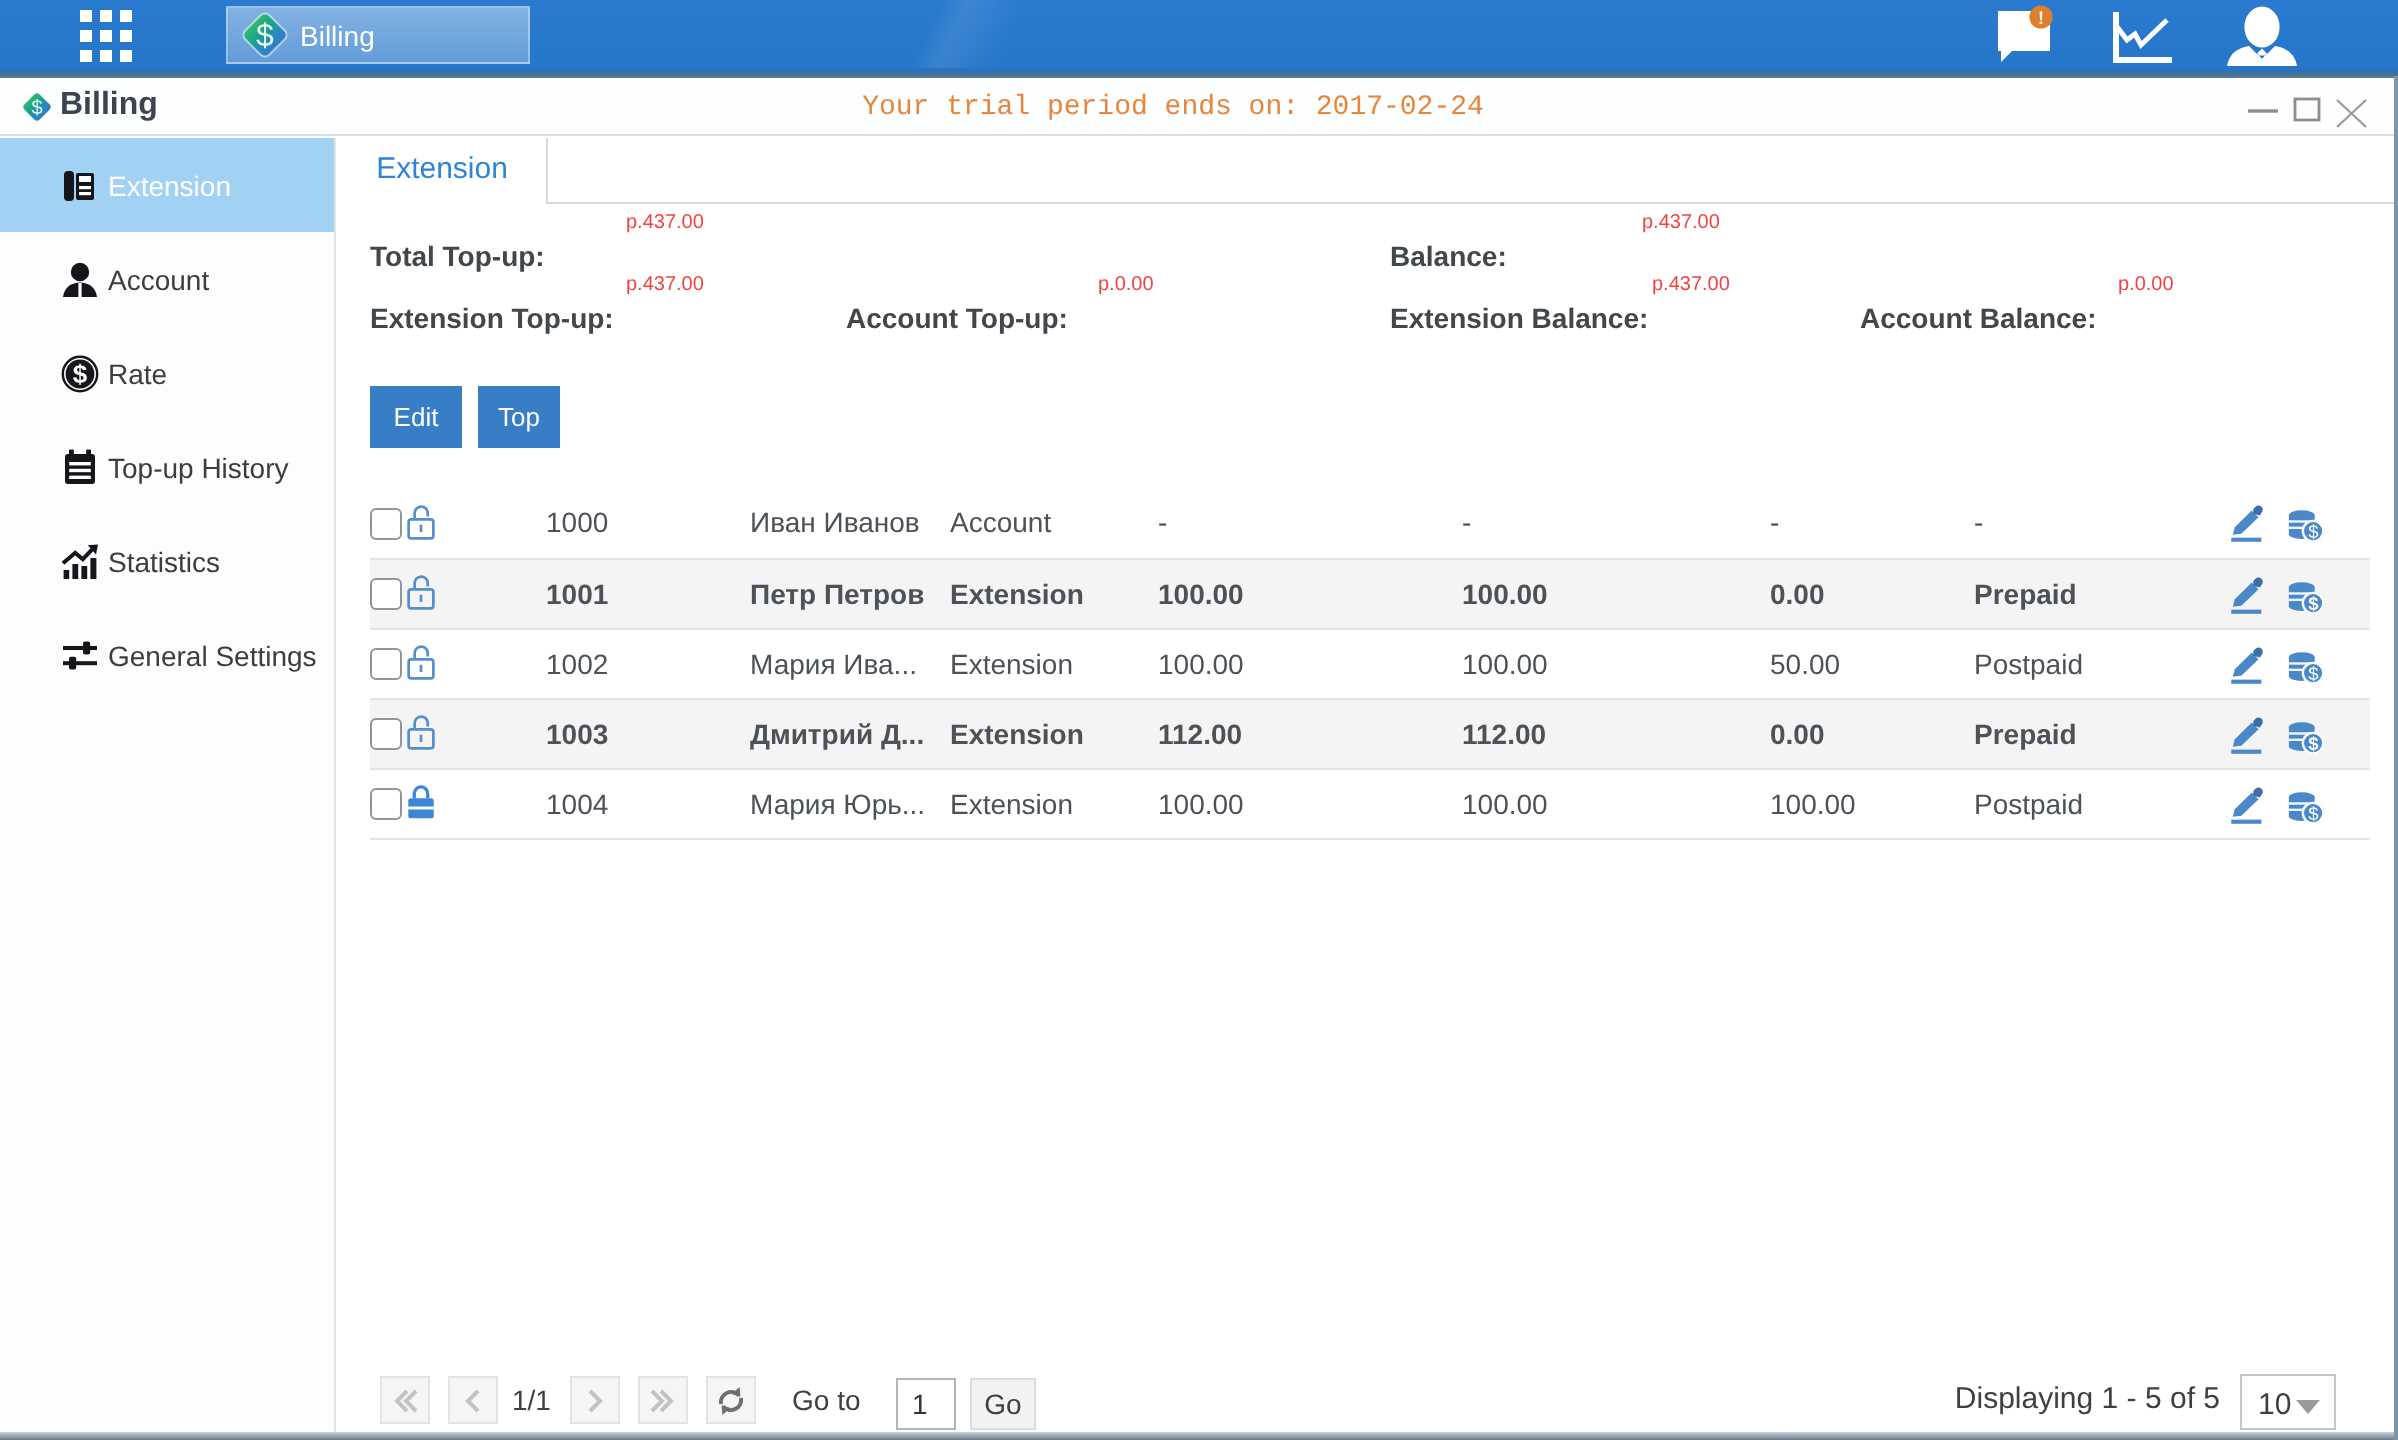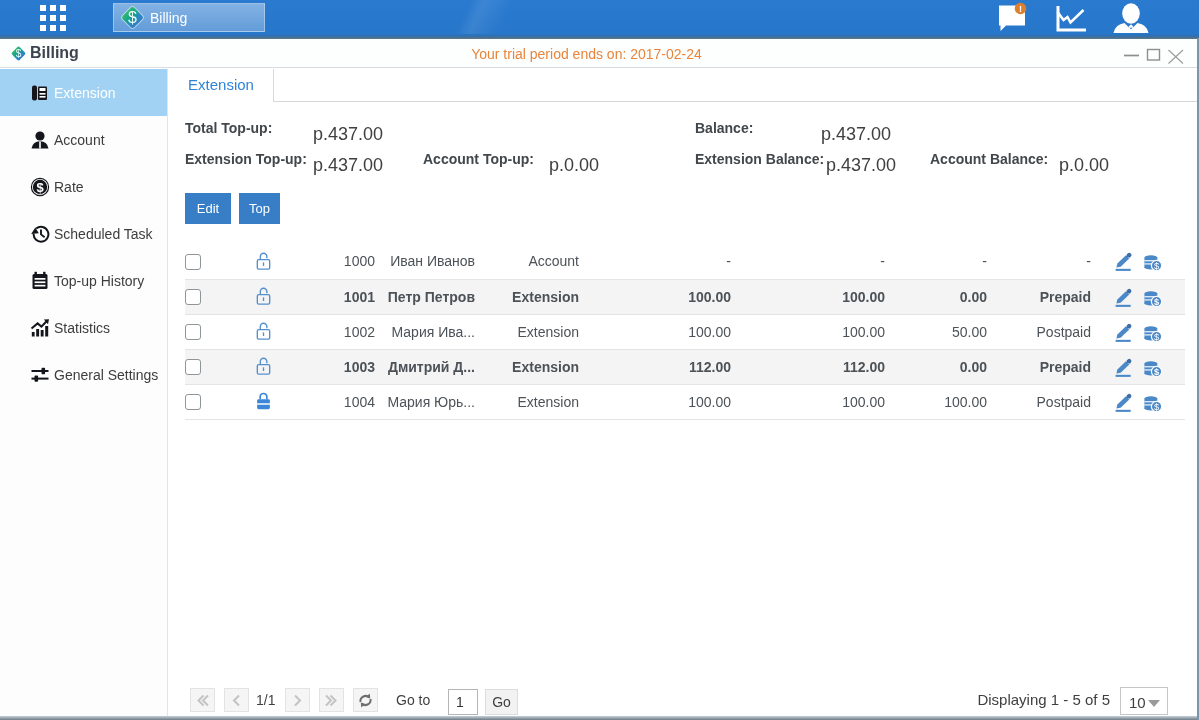--- a/index.html
+++ b/index.html
@@ -16,55 +16,55 @@
 .toptab { position:absolute; left:113px; top:3px; width:152px; height:29px;
   background:linear-gradient(180deg, rgba(255,255,255,.42), rgba(255,255,255,.28));
   border:1px solid rgba(255,255,255,.35);
   display:flex; align-items:center; }
 .toptab span { color:#fff; font-size:14px; margin-left:4px; }
 
 
 .titlebar { position:absolute; left:0; top:39px; width:1199px; height:29px; background:#fdfefe;
   border-bottom:1px solid #d8dde1; }
 .titlebar .appname { position:absolute; left:30px; top:5px; font-size:16px; font-weight:bold; color:#3c4450; }
-.titlebar .trial { position:absolute; left:0; right:26px; top:7px; text-align:center; font-size:14px; color:#e8853b; }
+.titlebar .trial { position:absolute; left:0; right:26px; top:7px; text-align:center; font-size:14px; color:#e8853b;font-family:Liberation Mono, monospace; }
 .winctl { position:absolute; right:14px; top:0; height:29px; display:flex; align-items:center; }
 
 
 .sidebar { position:absolute; left:0; top:69px; width:168px; height:647px; background:#fdfdfd;
   border-right:1px solid #e4e4e4; }
 .sideitem { height:47px; display:flex; align-items:center; font-size:14px; color:#3d3d3d; }
 .sideitem .sic { width:20px; height:20px; margin-left:30px; margin-right:4px; flex:none; }
 .sideitem.sel { background:#a2d2f3; color:#fff; }
 .content { position:absolute; left:169px; top:69px; width:1030px; height:647px; background:#fff; }
 
 
 .tabs { position:absolute; left:0; top:0; width:1030px; height:33px; }
 .tabs .rest { position:absolute; left:105px; right:0; top:0; height:33px; border-bottom:1px solid #d8d8d8; }
 .tab-active { position:absolute; left:0; top:0; width:105px; height:33px; background:#fff;
   border-right:1px solid #d8d8d8; color:#3084d8; font-size:15px; text-align:center; line-height:31px; }
 
 
 .stats { position:absolute; left:0; top:33px; width:1030px; }
 .srow { position:relative; height:31px; }
 .slabel { position:absolute; font-size:14px; font-weight:bold; color:#42474c; top:18px; }
-.sval { position:absolute; font-size:18px; color:#404040; top:22px; }
+.sval { position:absolute; font-size:10px; color:#ef4444; top:4px; }
 
 
 .btns { position:absolute; left:16px; top:124px; }
 .btn { display:inline-block; height:31px; background:#377ec6; color:#fff; font-size:13px;
   text-align:center; line-height:31px; vertical-align:top; }
 .btn.edit { width:46px; margin-right:8px; }
 .btn.topup { width:41px; }
 
 
 table.grid { position:absolute; left:16px; top:175px; width:1000px; border-collapse:collapse; table-layout:fixed; }
 table.grid th { height:31px; padding-bottom:5px; font-size:14px; font-weight:normal; color:#45494e;
   border-top:1px solid #dcdcdc; border-bottom:1px solid #dcdcdc; text-align:center; }
-table.grid td { height:35px; font-size:14px; color:#4c5257; text-align:right;
+table.grid td { height:35px; font-size:14px; color:#4c5257; text-align:left;
   border-bottom:1px solid #e4e4e4; padding:0; }
 table.grid tr.alt td { background:#f4f4f4;font-weight:bold; }
 .cb { display:inline-block; width:16px; height:16px; border:1px solid #8f9699; border-radius:3px; background:#fff; vertical-align:middle; }
 svg.lock { width:19px; height:20px; vertical-align:middle; margin-top:-1px; }
 table.grid td:last-child { position:relative; }
 svg.op { position:absolute; width:52px; height:24px; left:50%; top:3px; margin-left:-26px; }
 
 
 .pager { position:absolute; left:0px; top:617px; width:1030px; height:46px; }
 .pbtn { position:absolute; top:2px; width:25px; height:24px; background:#f5f5f5; border:1px solid #e3e3e3;
@@ -173,28 +173,20 @@
     </svg>
     <span>Account</span>
   </div>
   <div class="sideitem">
     <svg class="sic" viewBox="0 0 20 20">
       <circle cx="10" cy="10" r="8.6" fill="none" stroke="#14161c" stroke-width="1.2"></circle>
       <circle cx="10" cy="10" r="7.2" fill="#14161c"></circle>
       <text x="10" y="14.6" font-size="13" font-weight="bold" fill="#fff" text-anchor="middle" font-family="Liberation Sans">$</text>
     </svg>
     <span>Rate</span>
-  </div>
-  <div class="sideitem">
-    <svg class="sic" viewBox="0 0 20 20">
-      <path d="M6.2 4.6 A7.4 7.4 0 1 1 3.6 9.7" fill="none" stroke="#14161c" stroke-width="2"></path>
-      <path d="M1.2 10 L8.8 9.2 L5.3 3.4 Z" fill="#14161c"></path>
-      <path d="M11 5.6 V10.4 L14.6 13.2" fill="none" stroke="#14161c" stroke-width="1.9"></path>
-    </svg>
-    <span>Scheduled Task</span>
   </div>
   <div class="sideitem">
     <svg class="sic" viewBox="0 0 20 20">
       <rect x="2.5" y="3" width="15" height="15" rx="1.5" fill="#14161c"></rect>
       <rect x="4.5" y="0.8" width="2.4" height="4" fill="#14161c"></rect>
       <rect x="13.1" y="0.8" width="2.4" height="4" fill="#14161c"></rect>
       <rect x="4.6" y="7" width="10.8" height="1.7" fill="#fff"></rect>
       <rect x="4.6" y="10.4" width="10.8" height="1.7" fill="#fff"></rect>
       <rect x="4.6" y="13.8" width="10.8" height="1.7" fill="#fff"></rect>
     </svg>

